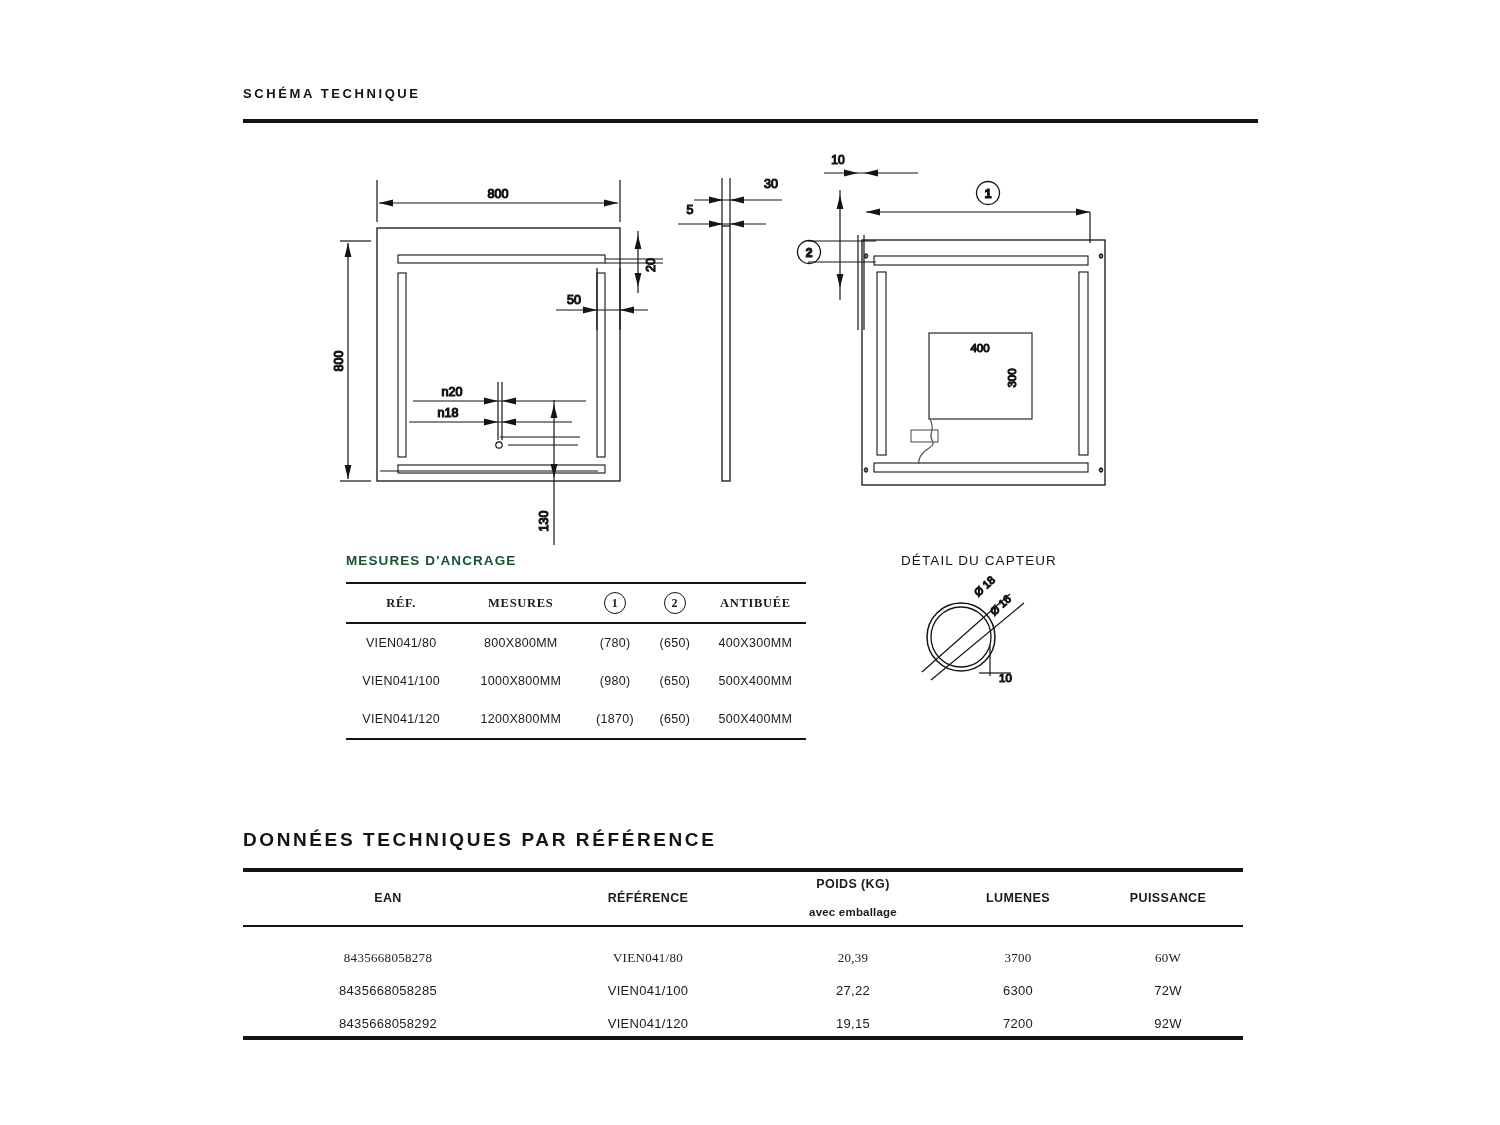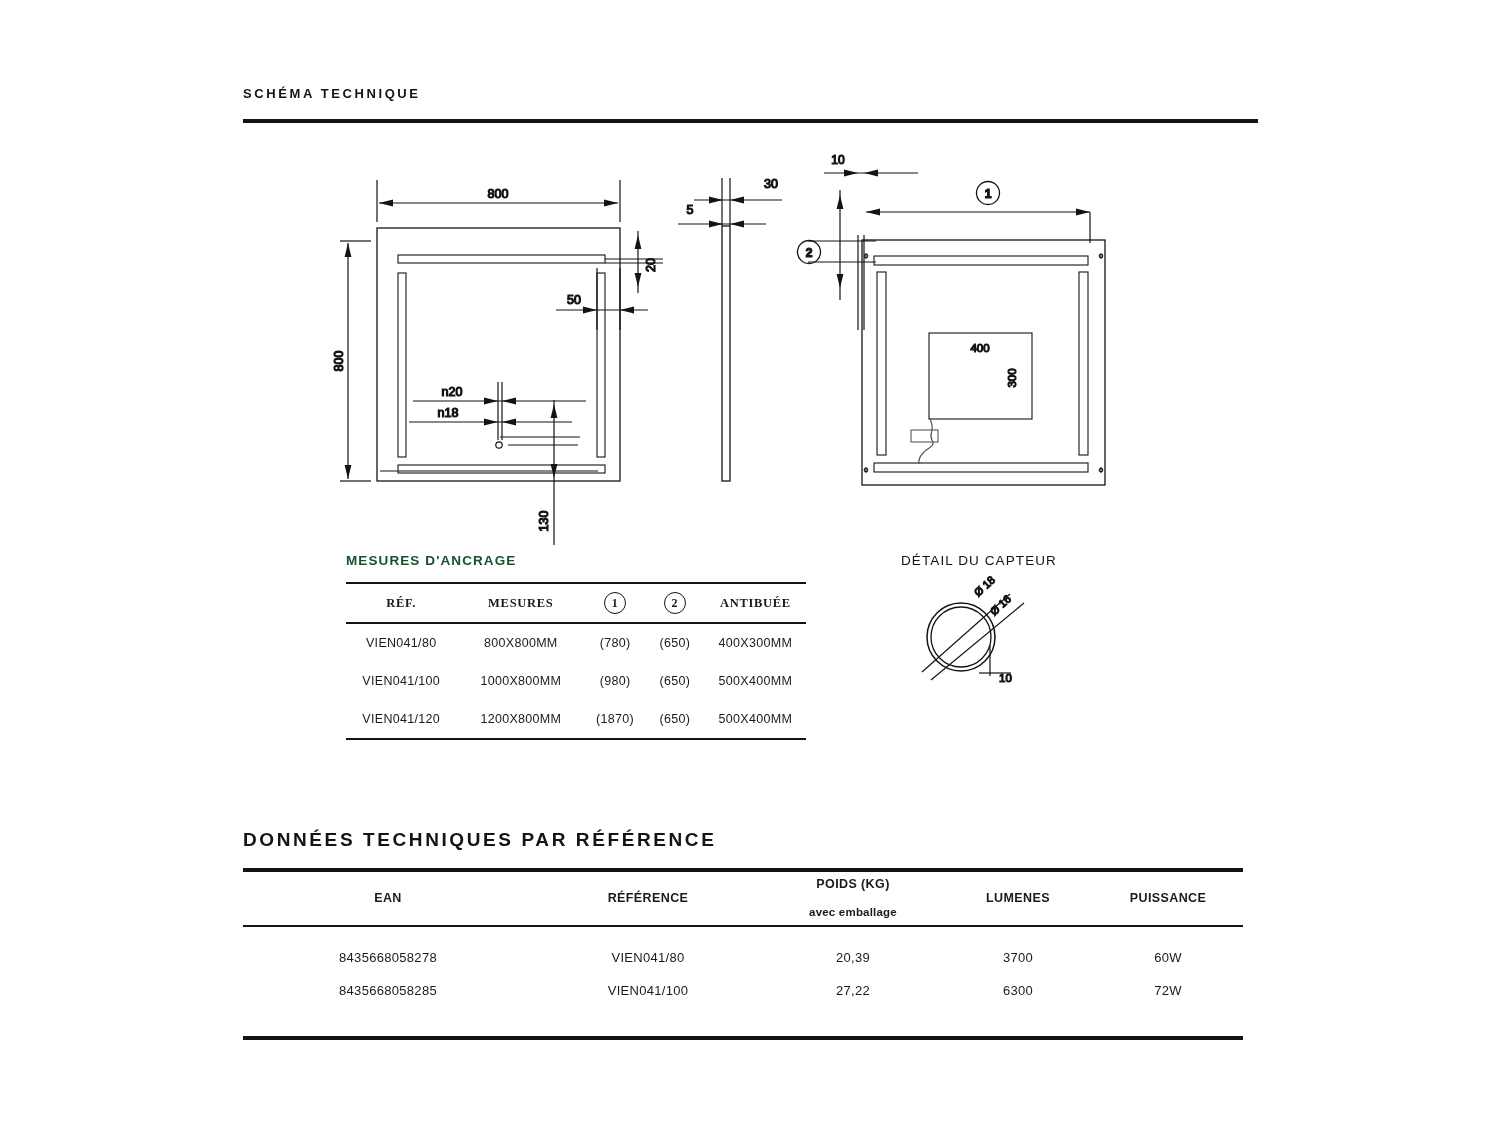--- a/index.html
+++ b/index.html
@@ -139,21 +139,21 @@
     color: #1a1a1a;
   }
   #data-table td {
     font-size: 13px;
     letter-spacing: 0.3px;
     height: 33px;
     text-align: center;
     vertical-align: middle;
     color: #1a1a1a;
   }
-  #data-table tbody tr:first-child td { padding-top: 18px; }
+  #data-table tbody tr:first-child td { padding-top: 18px; font-family: Liberation Serif, serif; }
   .th-sub {
     display: block;
     font-size: 11.5px;
     letter-spacing: 0.2px;
     margin-top: 15px;
   }
 
   
   #data-table col.c1 { width: 29%; }
   #data-table col.c2 { width: 23%; }
@@ -418,14 +418,21 @@
       <td>3700</td>
       <td>60W</td>
     </tr>
     <tr>
       <td>8435668058285</td>
       <td>VIEN041/100</td>
       <td>27,22</td>
       <td>6300</td>
       <td>72W</td>
     </tr>
+    <tr>
+      <td>8435668058292</td>
+      <td>VIEN041/120</td>
+      <td>19,15</td>
+      <td>7200</td>
+      <td>92W</td>
+    </tr>
   </tbody>
 </table>
 
 </body></html>

